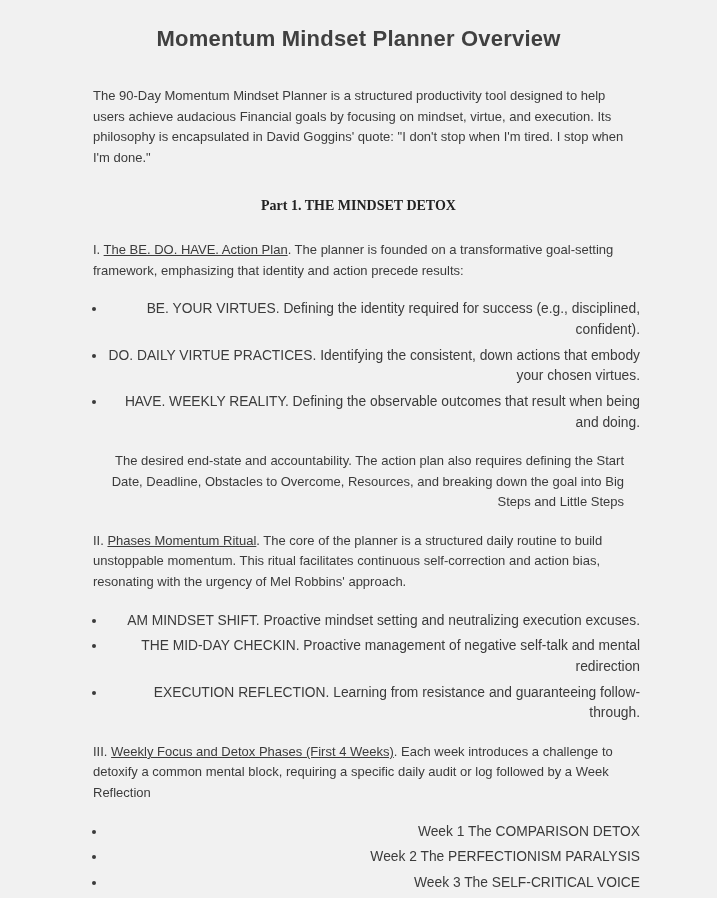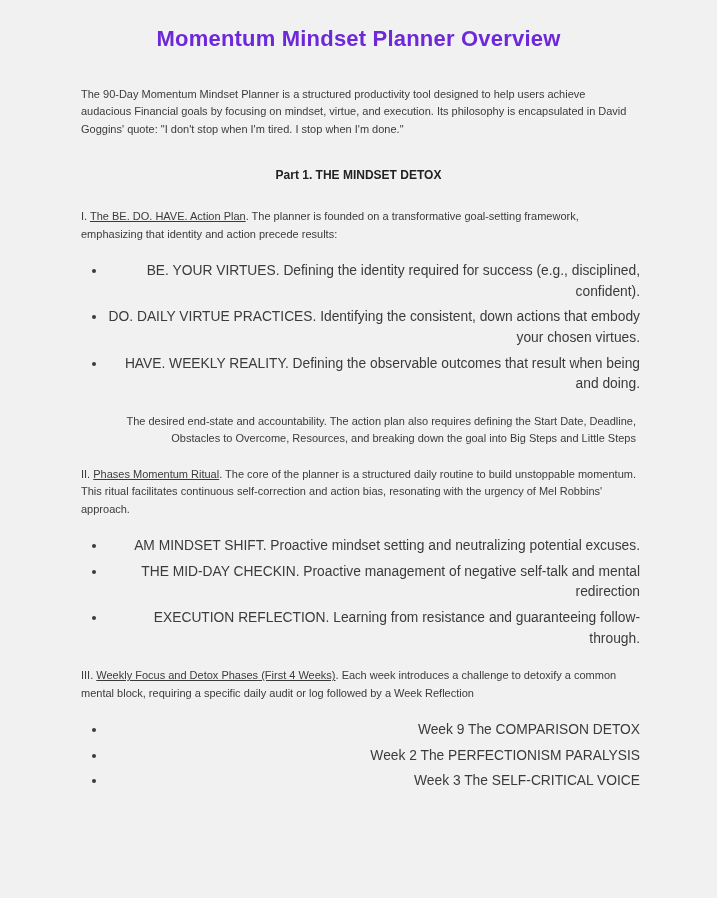--- a/index.html
+++ b/index.html
@@ -17,36 +17,37 @@
   }
   .page {
     width: 563px;
     margin: 0 auto;
     padding: 16px 0 60px 0;
   }
   .doc-title {
     text-align: center;
     font-size: 22px;
     font-weight: 700;
-    color: #6d28d9;
+    color: #404040;
     margin: 10px 0 34px 0;
     letter-spacing: 0.2px;
   }
   p {
-    font-size: 11px;
+    font-size: 13px;
     line-height: 1.58;
-    margin: 18px 4px;
+    margin: 18px 16px;
     color: #3b3b3b;
   }
   .part-heading {
     text-align: center;
-    font-size: 12px;
+    font-size: 14px;
     font-weight: 700;
     color: #222;
     margin: 30px 0 26px 0;
+    font-family: Liberation Serif, serif;
   }
   ul {
     margin: 14px 0 16px 0;
     padding-left: 30px;
     text-align: right;
   }
   li {
     font-size: 13.8px;
     line-height: 1.5;
     margin-bottom: 5px;
@@ -72,27 +73,27 @@
     <li>BE. YOUR VIRTUES.   Defining the identity required for success (e.g., disciplined, confident).</li>
     <li>DO. DAILY VIRTUE PRACTICES. Identifying the consistent, down actions that embody your chosen virtues.</li>
     <li>HAVE. WEEKLY REALITY. Defining the observable outcomes that result when being and doing.</li>
   </ul>
 
   <p class="note">The desired end-state and accountability.  The action plan also requires defining the Start Date, Deadline, Obstacles to Overcome, Resources, and breaking down the goal into Big Steps and Little Steps</p>
 
   <p><span>II. </span><span class="u">Phases Momentum Ritual</span><span>.  The core of the planner is a structured daily routine to build unstoppable momentum. This ritual facilitates continuous self-correction and action bias, resonating with the urgency of Mel Robbins' approach.</span></p>
 
   <ul>
-    <li>AM MINDSET SHIFT. Proactive mindset setting and neutralizing potential excuses.</li>
+    <li>AM MINDSET SHIFT. Proactive mindset setting and neutralizing execution excuses.</li>
     <li>THE MID-DAY CHECKIN. Proactive management of negative self-talk and mental redirection</li>
     <li>EXECUTION REFLECTION.  Learning from resistance and guaranteeing follow-through.</li>
   </ul>
 
   <p><span>III. </span><span class="u">Weekly Focus and Detox Phases (First 4 Weeks)</span><span>.  Each week introduces a challenge to detoxify a common mental block, requiring a specific daily audit or log followed by a Week Reflection</span></p>
 
   <ul>
-    <li>Week 9 The COMPARISON DETOX</li>
+    <li>Week 1 The COMPARISON DETOX</li>
     <li>Week 2 The PERFECTIONISM PARALYSIS</li>
     <li>Week 3 The SELF-CRITICAL VOICE</li>
 
   </ul>
 
 </div>
 
 </body></html>

